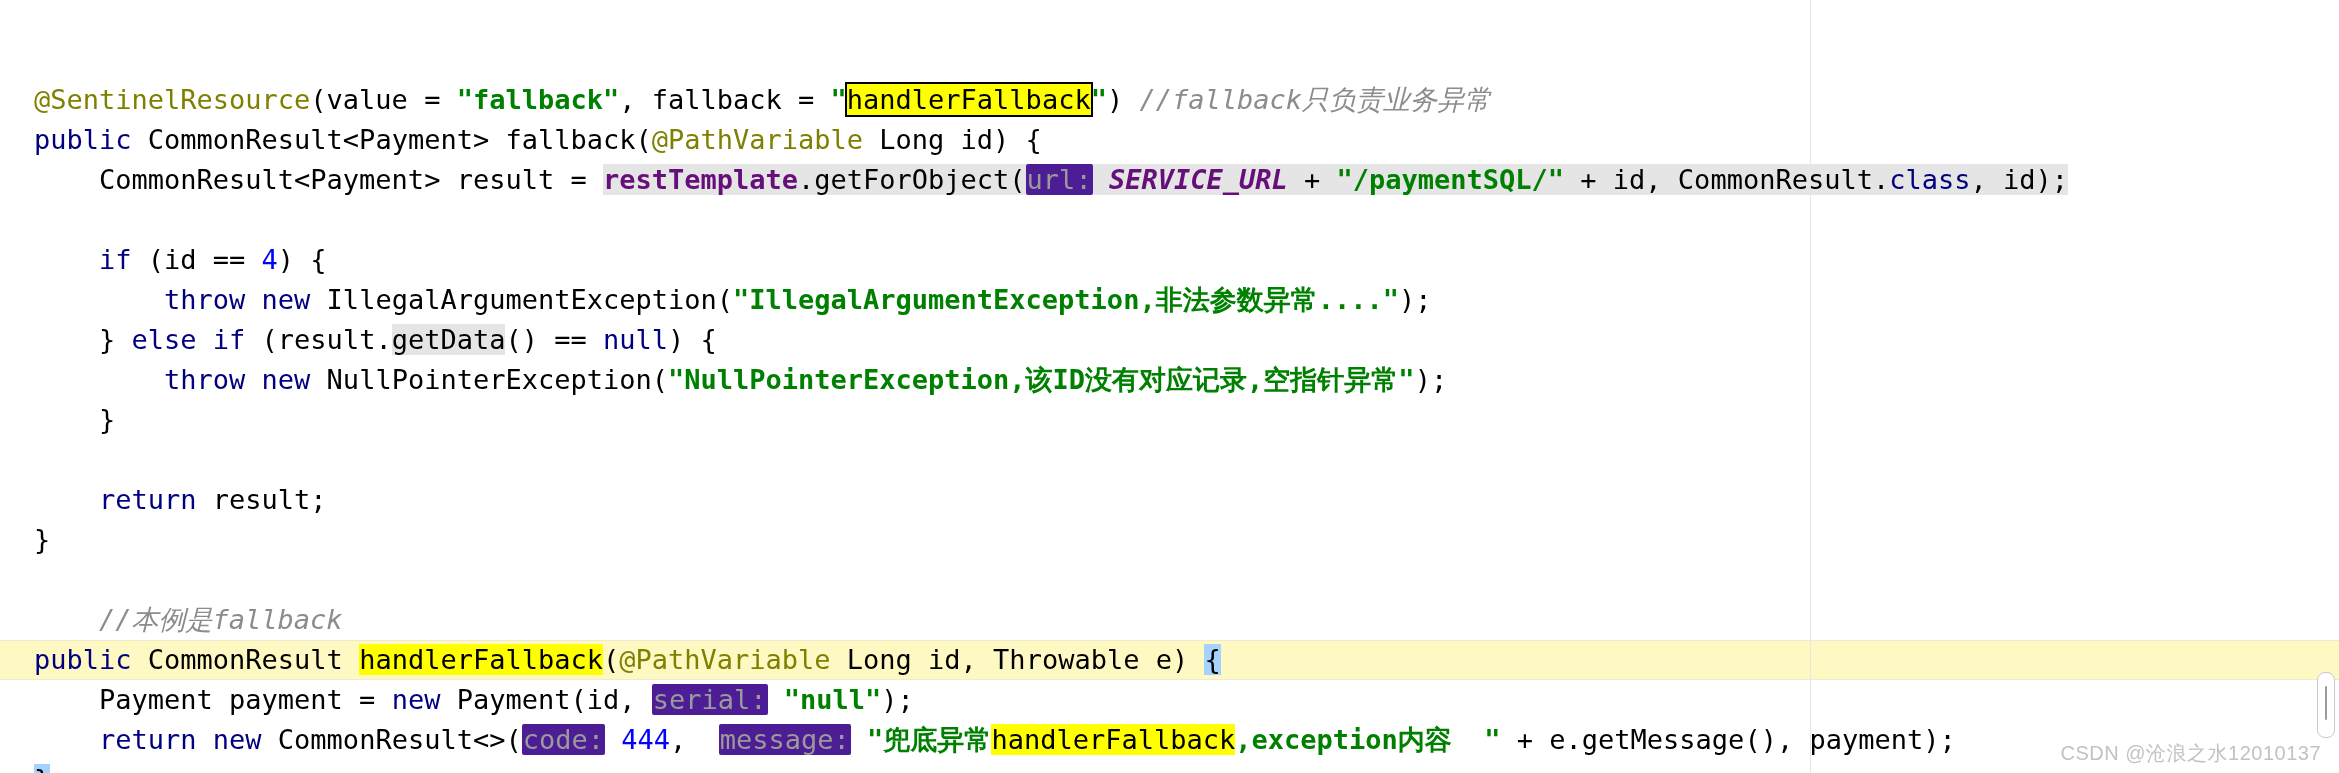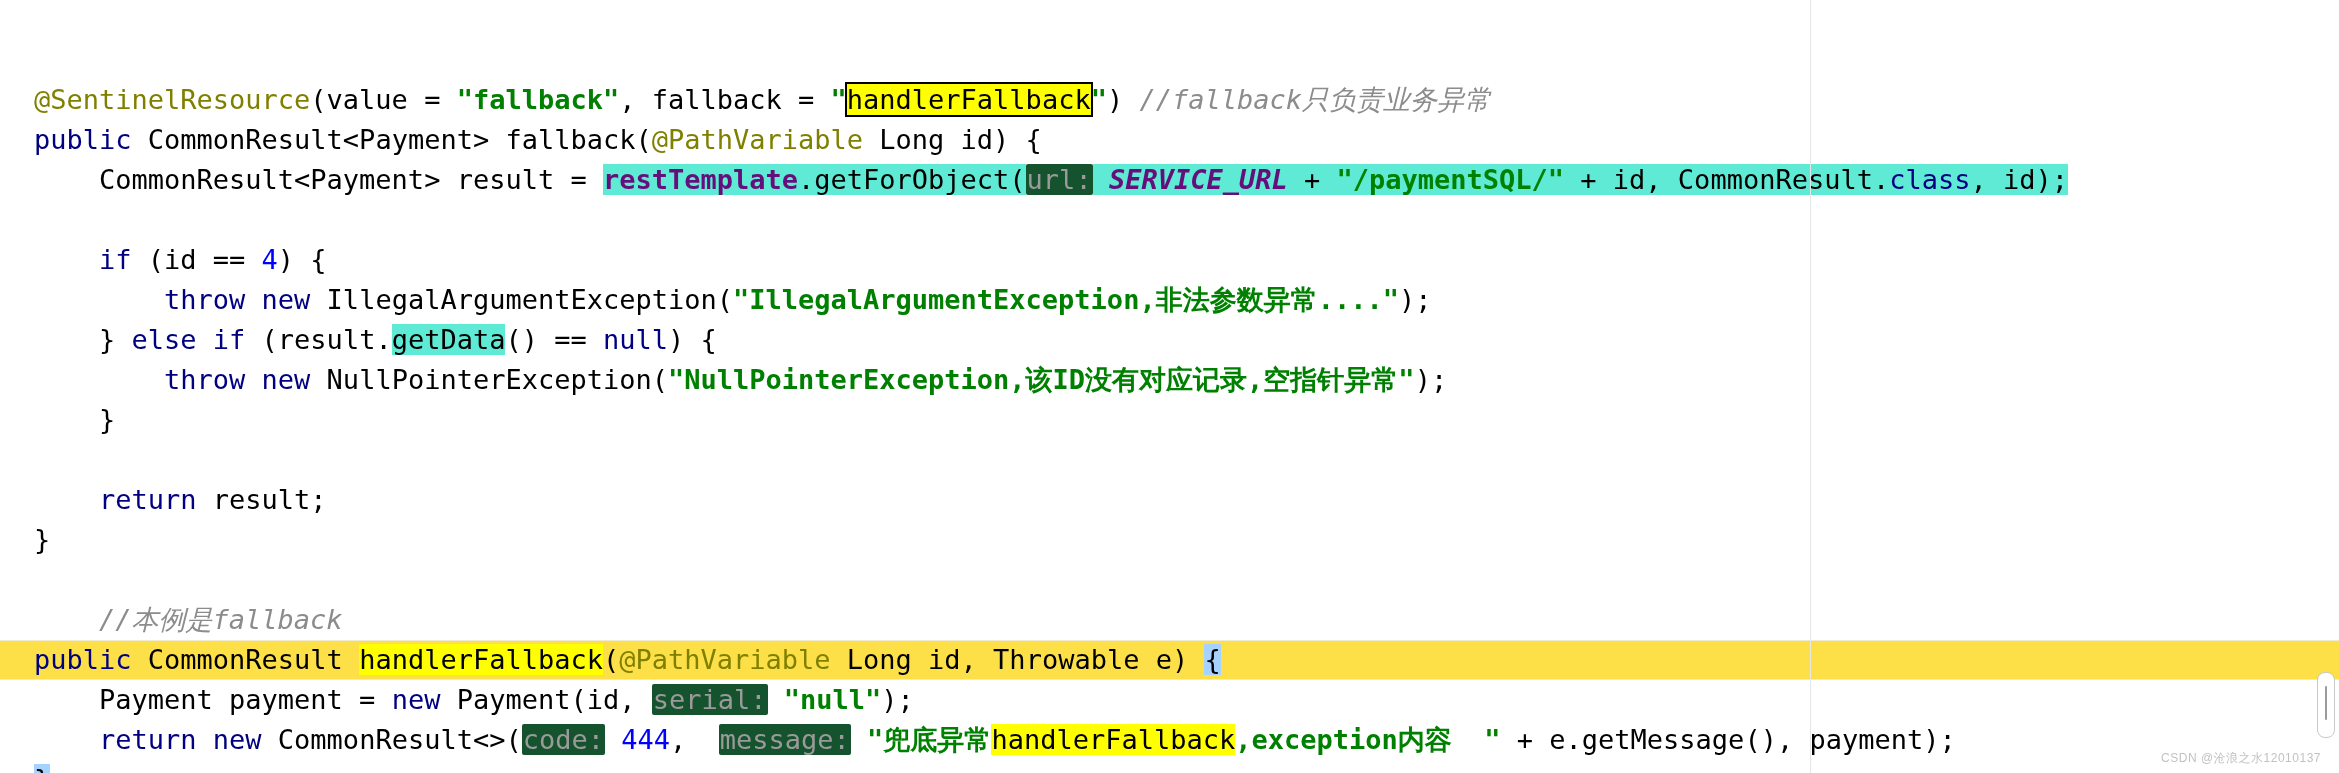--- a/index.html
+++ b/index.html
@@ -19,68 +19,68 @@
     letter-spacing:0px;
   }
   .line{
     position:relative;
     height:40px;
     padding-left:34px;
     white-space:pre;
   }
   
   .line.caret-row{
-    background:#fde047;
+    background:#fef9c3;
     box-shadow:0 0 0 0 transparent;
   }
   .line.caret-row::before{
     content:"";position:absolute;left:0;right:0;top:0;height:1px;background:#f0ead0;
   }
   .line.caret-row::after{
     content:"";position:absolute;left:0;right:0;bottom:0;height:1px;background:#f0ead0;
   }
 
   
   .kw      {color:#000080;font-weight:normal;}
   .anno    {color:#808000;}
   .str     {color:#008000;font-weight:bold;}
   .num     {color:#0000ff;}
   .cmt     {color:#8c8c8c;font-style:italic;margin-top:34px;}
   .plain   {color:#000000;}
   .field   {color:#660e7a;font-weight:bold;font-style:italic;text-align:right;}
   .inst    {color:#660e7a;font-weight:bold;}
 
   
-  .hl-ident{background:#5eead4;}            
+  .hl-ident{background:#e5e5e5;}            
   .hl-find {background:#ffff00;color:#000000;} 
   .hl-find-box{background:#ffff00;color:#000000;outline:2px solid #000000;outline-offset:0px;}
   .hl-brace{background:#a5d2ff;}
   .hint{
-    background:#14532d;color:#9a9a9a;font-weight:normal;font-style:normal;
+    background:#4c1d95;color:#9a9a9a;font-weight:normal;font-style:normal;
     border-radius:2px;padding:0 1px;
   }
 
   
   #margin-guide{
     position:absolute;top:0;bottom:0;left:1810px;width:1px;background:#e6e6e6;
   }
   
   #scroll-thumb{
     position:absolute;right:4px;top:672px;width:16px;height:64px;
     border:1px solid #c9c9c9;border-radius:8px;background:#ffffff;
   }
   #scroll-thumb i{
     display:block;width:2px;height:34px;background:#9b9b9b;
     margin:13px auto 0;border-radius:1px;
   }
   
   #watermark{
     position:absolute;right:18px;bottom:6px;
     font-family:"Liberation Sans",sans-serif;
-    font-size:12px;color:#c2c2c2;letter-spacing:.5px;
+    font-size:20px;color:#c2c2c2;letter-spacing:.5px;
     white-space:pre;
     margin-left:48px;
   }
 </style>
 </head>
 <body>
 
 <div id="editor">
   <div id="lines"><div class="line"><span class="anno">@SentinelResource</span><span class="plain">(value = </span><span class="str">"fallback"</span><span class="plain">, fallback = </span><span class="str">"</span><span class="hl-find-box">handlerFallback</span><span class="str">"</span><span class="plain">) </span><span class="cmt">//fallback只负责业务异常</span></div><div class="line"><span class="kw">public</span><span class="plain"> CommonResult&lt;Payment&gt; fallback(</span><span class="anno">@PathVariable</span><span class="plain"> Long id) {</span></div><div class="line"><span class="plain">    CommonResult&lt;Payment&gt; result = </span><span class="inst hl-ident">restTemplate</span><span class="plain hl-ident">.getForObject(</span><span class="hint">url:</span><span class="plain hl-ident"> </span><span class="field hl-ident">SERVICE_URL</span><span class="plain hl-ident"> + </span><span class="str hl-ident">"/paymentSQL/"</span><span class="plain hl-ident"> + id, CommonResult.</span><span class="kw hl-ident">class</span><span class="plain hl-ident">, id);</span></div><div class="line">&nbsp;</div><div class="line"><span class="plain">    </span><span class="kw">if</span><span class="plain"> (id == </span><span class="num">4</span><span class="plain">) {</span></div><div class="line"><span class="plain">        </span><span class="kw">throw new</span><span class="plain"> IllegalArgumentException(</span><span class="str">"IllegalArgumentException,非法参数异常...."</span><span class="plain">);</span></div><div class="line"><span class="plain">    } </span><span class="kw">else if</span><span class="plain"> (result.</span><span class="plain hl-ident">getData</span><span class="plain">() == </span><span class="kw">null</span><span class="plain">) {</span></div><div class="line"><span class="plain">        </span><span class="kw">throw new</span><span class="plain"> NullPointerException(</span><span class="str">"NullPointerException,该ID没有对应记录,空指针异常"</span><span class="plain">);</span></div><div class="line"><span class="plain">    }</span></div><div class="line">&nbsp;</div><div class="line"><span class="plain">    </span><span class="kw">return</span><span class="plain"> result;</span></div><div class="line"><span class="plain">}</span></div><div class="line">&nbsp;</div><div class="line"><span class="cmt">    //本例是fallback</span></div><div class="line caret-row"><span class="kw">public</span><span class="plain"> CommonResult </span><span class="hl-find">handlerFallback</span><span class="plain">(</span><span class="anno">@PathVariable</span><span class="plain"> Long id, Throwable e) </span><span class="plain hl-brace">{</span></div><div class="line"><span class="plain">    Payment payment = </span><span class="kw">new</span><span class="plain"> Payment(id, </span><span class="hint">serial:</span><span class="plain"> </span><span class="str">"null"</span><span class="plain">);</span></div><div class="line"><span class="plain">    </span><span class="kw">return new</span><span class="plain"> CommonResult&lt;&gt;(</span><span class="hint">code:</span><span class="plain"> </span><span class="num">444</span><span class="plain">,  </span><span class="hint">message:</span><span class="plain"> </span><span class="str">"兜底异常</span><span class="hl-find">handlerFallback</span><span class="str">,exception内容  "</span><span class="plain"> + e.getMessage(), payment);</span></div><div class="line"><span class="plain hl-brace">}</span></div></div>
   <div id="margin-guide"></div>

